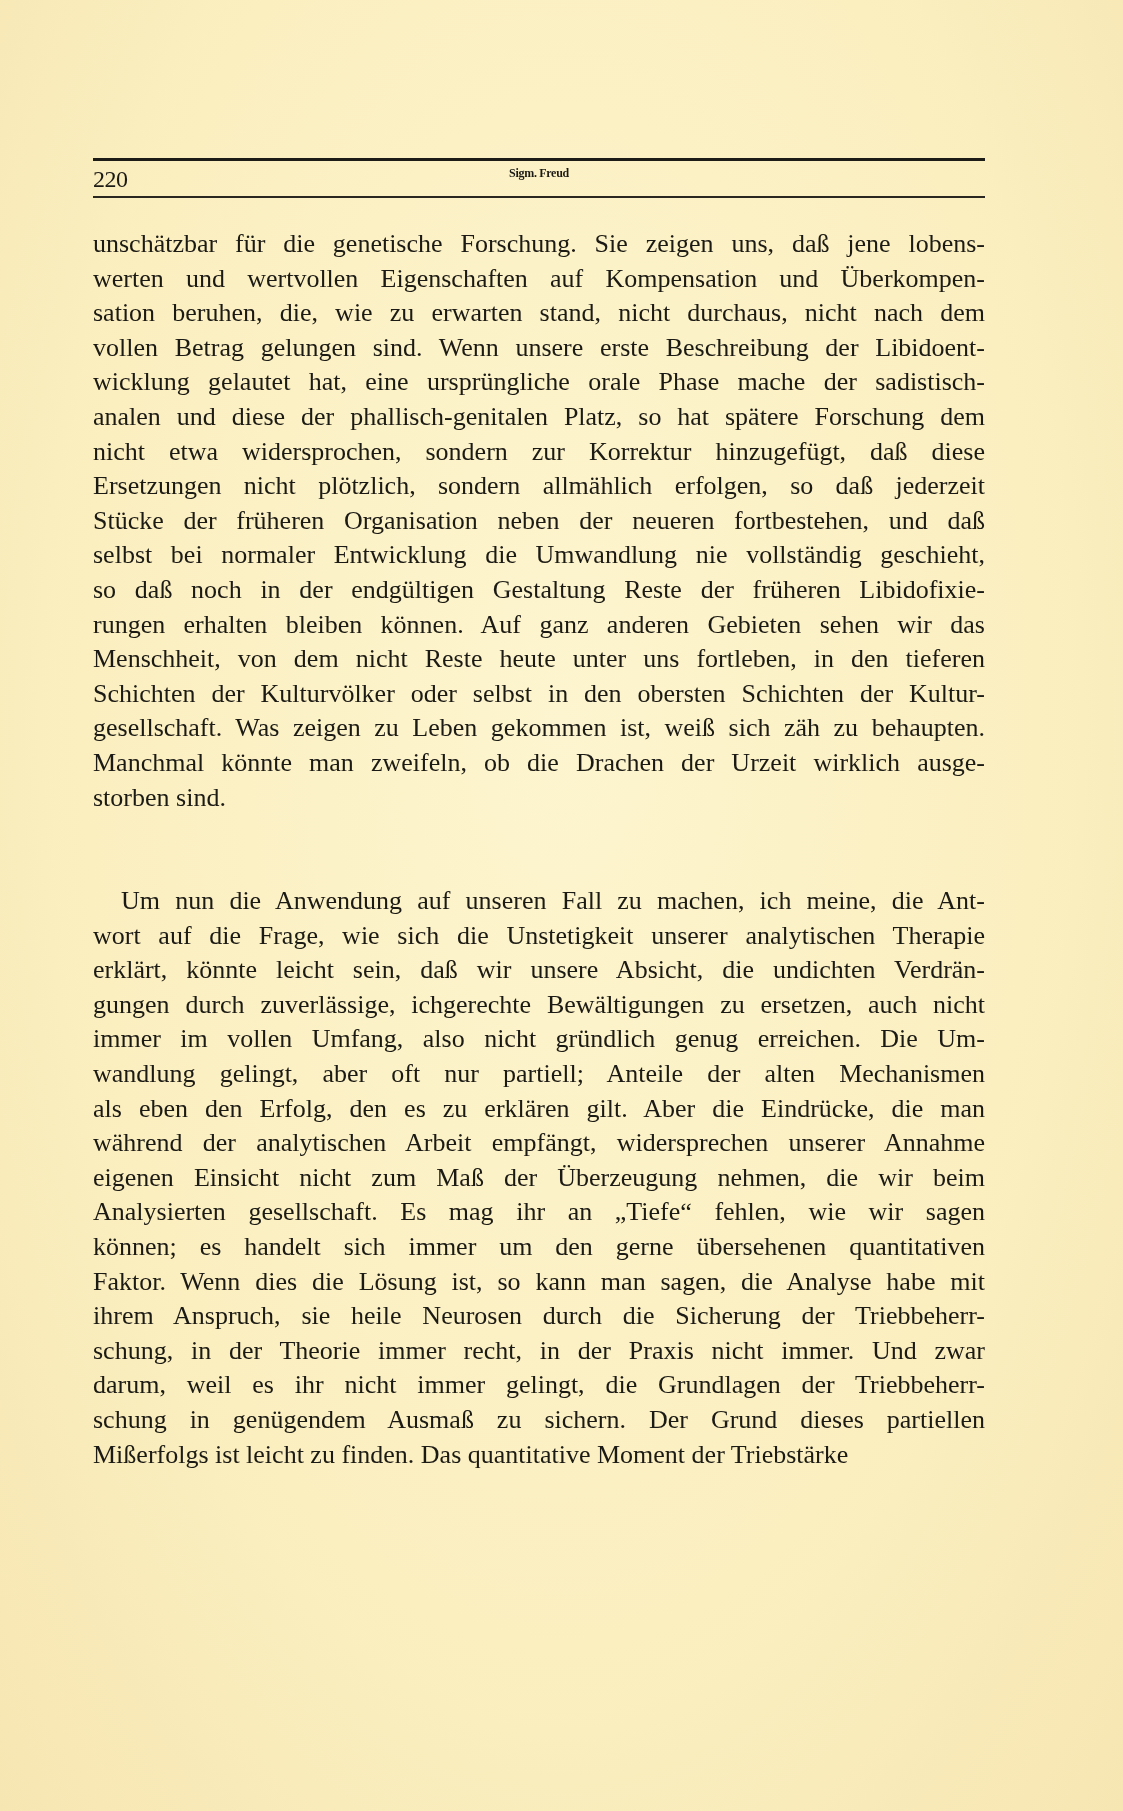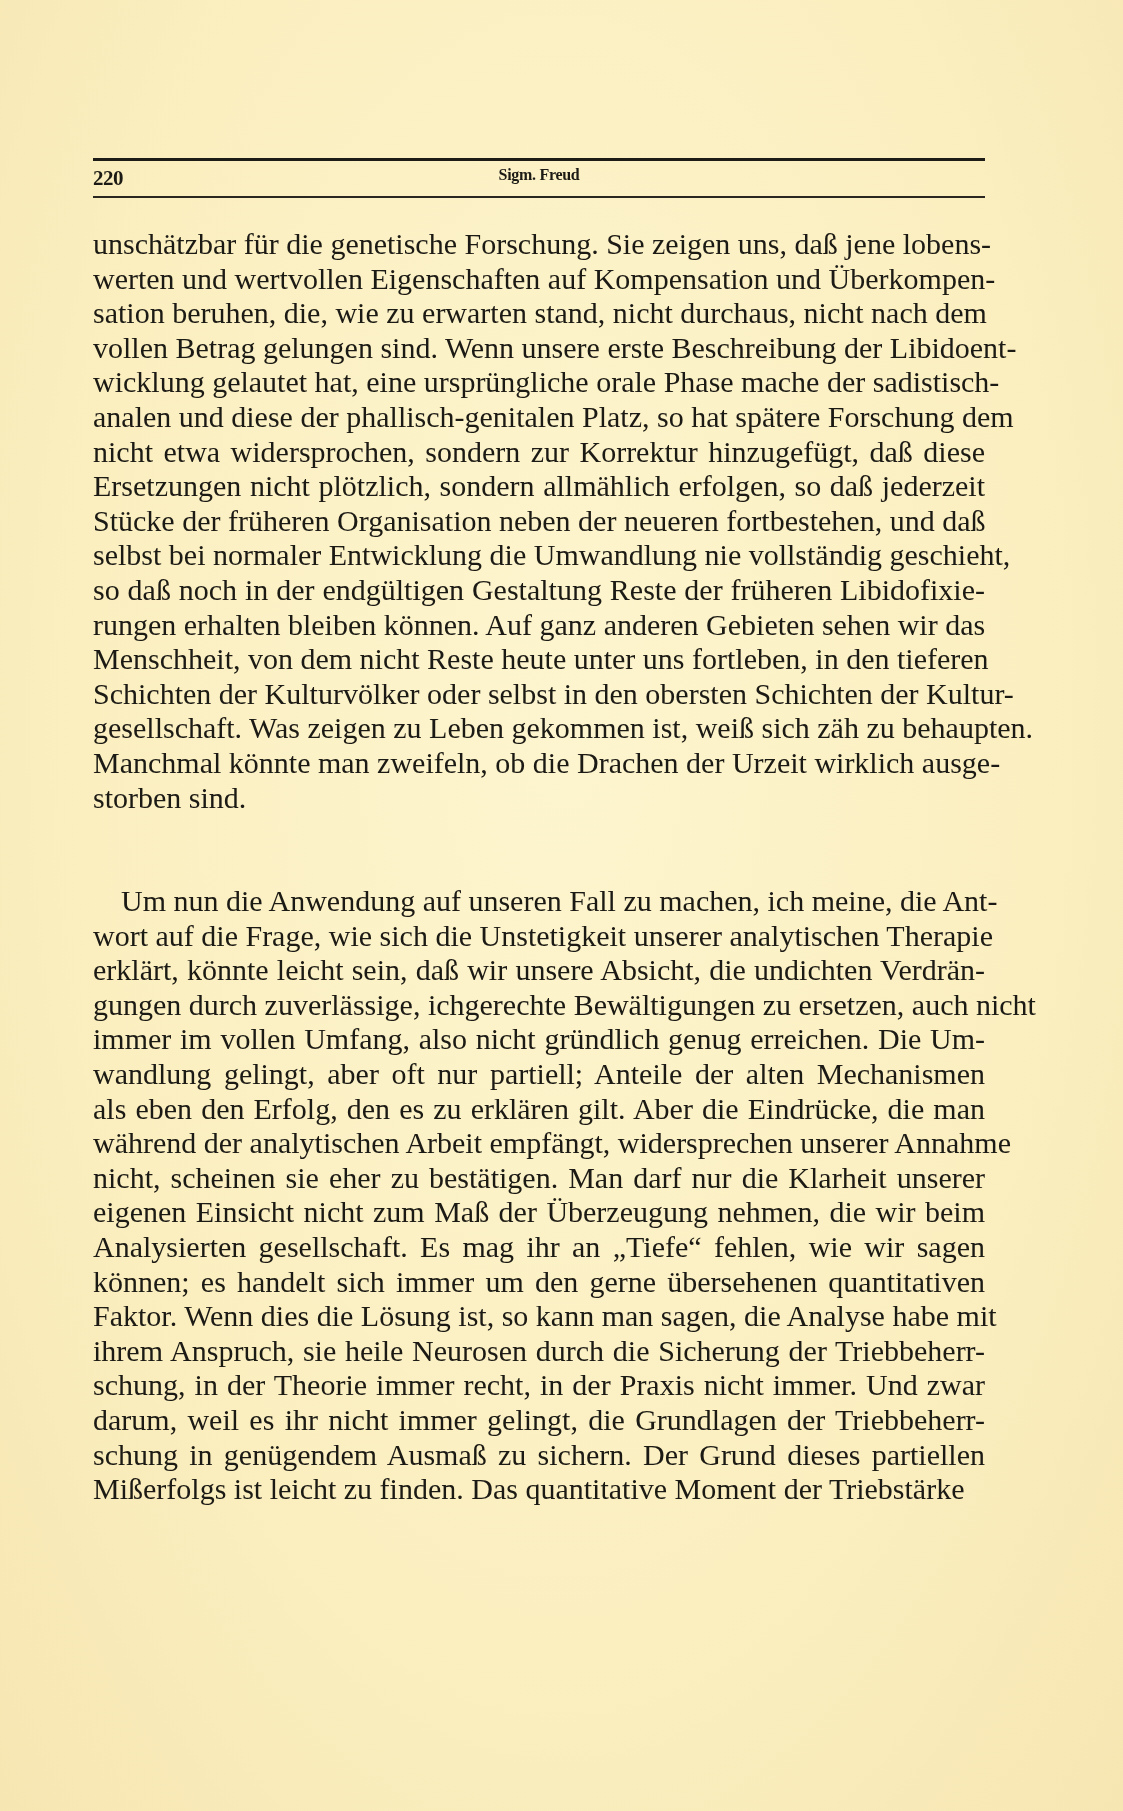--- a/index.html
+++ b/index.html
@@ -27,38 +27,38 @@
   }
   .rule-bottom {
     position: absolute;
     left: 0; top: 196px;
     width: 892px; height: 2px;
     background: #2a2720;
   }
   .page-number {
     position: absolute;
     left: 0; top: 166px;
-    font-size: 21px;
-    font-weight: bold;
+    font-size: 24px;
+    font-weight: normal;
     letter-spacing: -0.5px;
   }
   .running-head {
     position: absolute;
     left: 0; top: 166px;
     width: 892px;
     text-align: center;
-    font-size: 16px;
+    font-size: 12px;
     font-weight: bold;
     letter-spacing: -0.3px;
   }
   .body-text {
     position: absolute;
     left: 0;
     width: 892px;
-    font-size: 30px;
+    font-size: 26px;
     line-height: 34.6px;
   }
   .para1 { top: 227px; }
   .para2 { top: 884px; }
   .line {
     display: block;
     text-align: justify;
     text-align-last: justify;
     white-space: nowrap;
     height: 34.6px;
@@ -96,21 +96,20 @@
     </div>
   <div class="body-text para2">
       <span class="line indent">Um nun die Anwendung auf unseren Fall zu machen, ich meine, die Ant-</span>
       <span class="line">wort auf die Frage, wie sich die Unstetigkeit unserer analytischen Therapie</span>
       <span class="line">erklärt, könnte leicht sein, daß wir unsere Absicht, die undichten Verdrän-</span>
       <span class="line">gungen durch zuverlässige, ichgerechte Bewältigungen zu ersetzen, auch nicht</span>
       <span class="line">immer im vollen Umfang, also nicht gründlich genug erreichen. Die Um-</span>
       <span class="line">wandlung gelingt, aber oft nur partiell; Anteile der alten Mechanismen</span>
       <span class="line">als eben den Erfolg, den es zu erklären gilt. Aber die Eindrücke, die man</span>
       <span class="line">während der analytischen Arbeit empfängt, widersprechen unserer Annahme</span>
-      <span class="line">nicht, scheinen sie eher zu bestätigen. Man darf nur die Klarheit unserer</span>
       <span class="line">eigenen Einsicht nicht zum Maß der Überzeugung nehmen, die wir beim</span>
       <span class="line">Analysierten gesellschaft. Es mag ihr an „Tiefe“ fehlen, wie wir sagen</span>
       <span class="line">können; es handelt sich immer um den gerne übersehenen quantitativen</span>
       <span class="line">Faktor. Wenn dies die Lösung ist, so kann man sagen, die Analyse habe mit</span>
       <span class="line">ihrem Anspruch, sie heile Neurosen durch die Sicherung der Triebbeherr-</span>
       <span class="line">schung, in der Theorie immer recht, in der Praxis nicht immer. Und zwar</span>
       <span class="line">darum, weil es ihr nicht immer gelingt, die Grundlagen der Triebbeherr-</span>
       <span class="line">schung in genügendem Ausmaß zu sichern. Der Grund dieses partiellen</span>
       <span class="line last">Mißerfolgs ist leicht zu finden. Das quantitative Moment der Triebstärke</span>
     </div>

